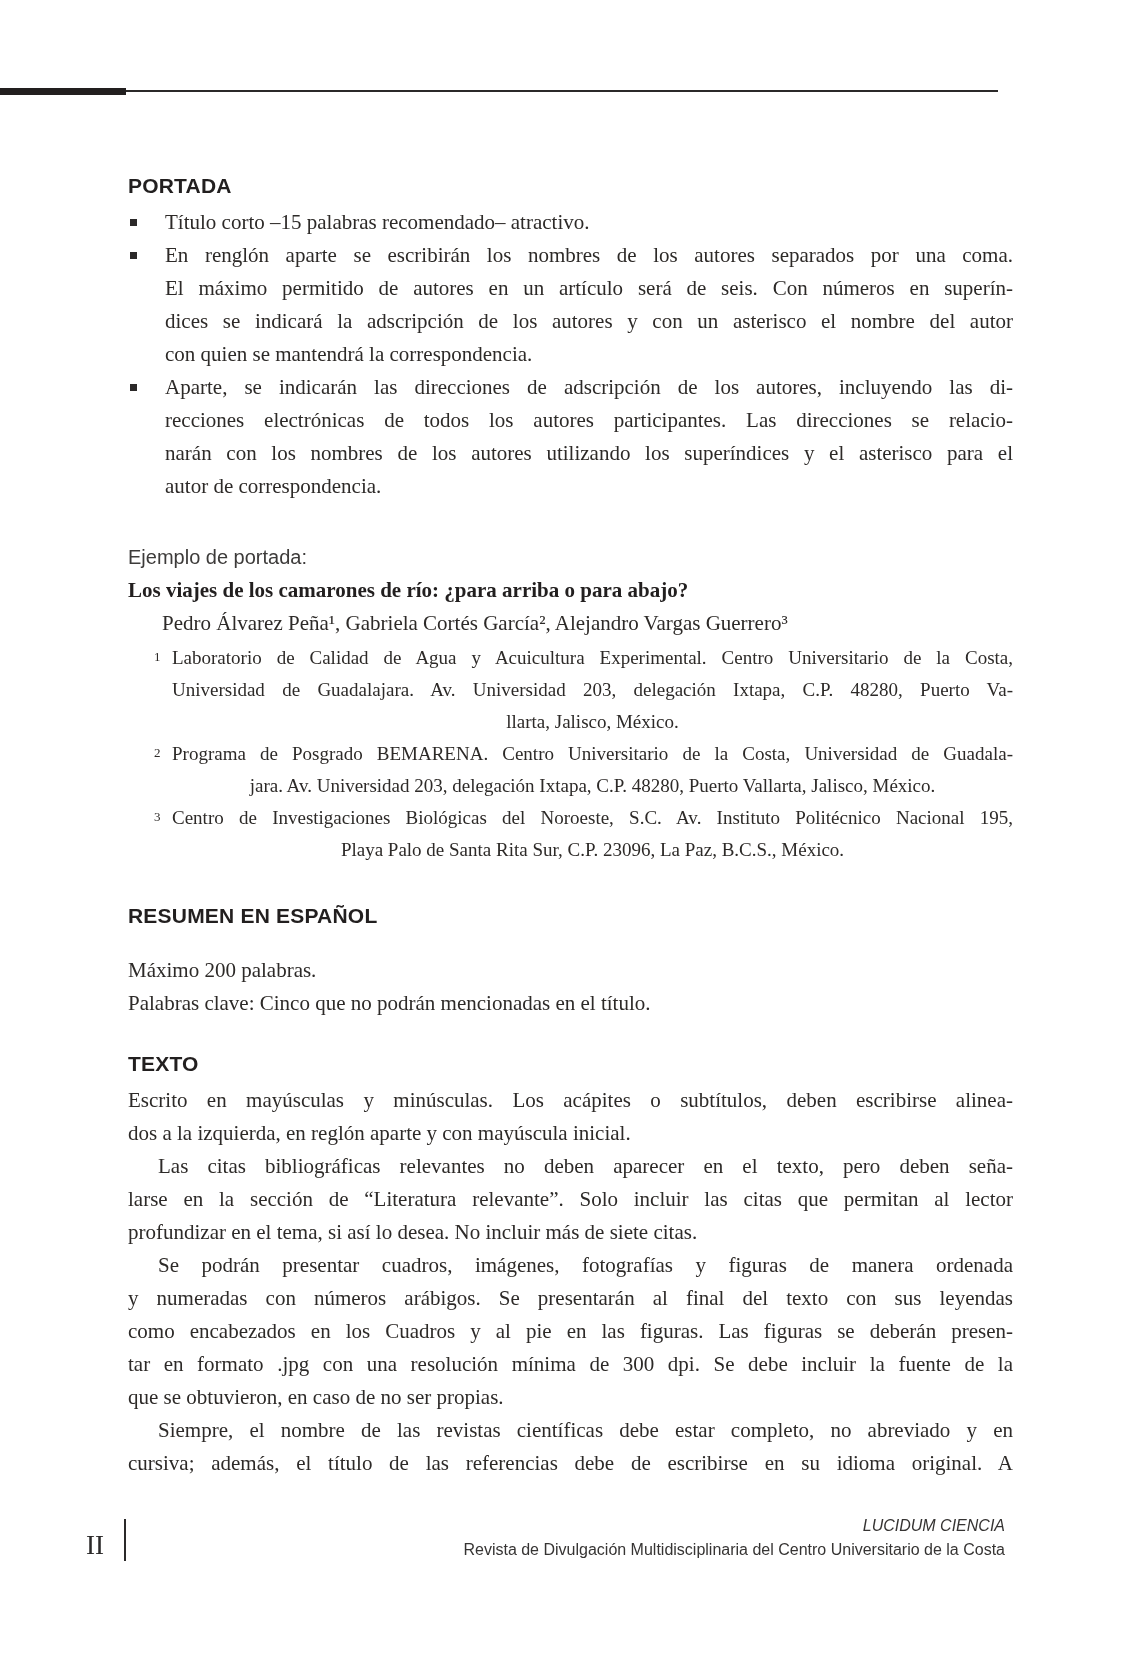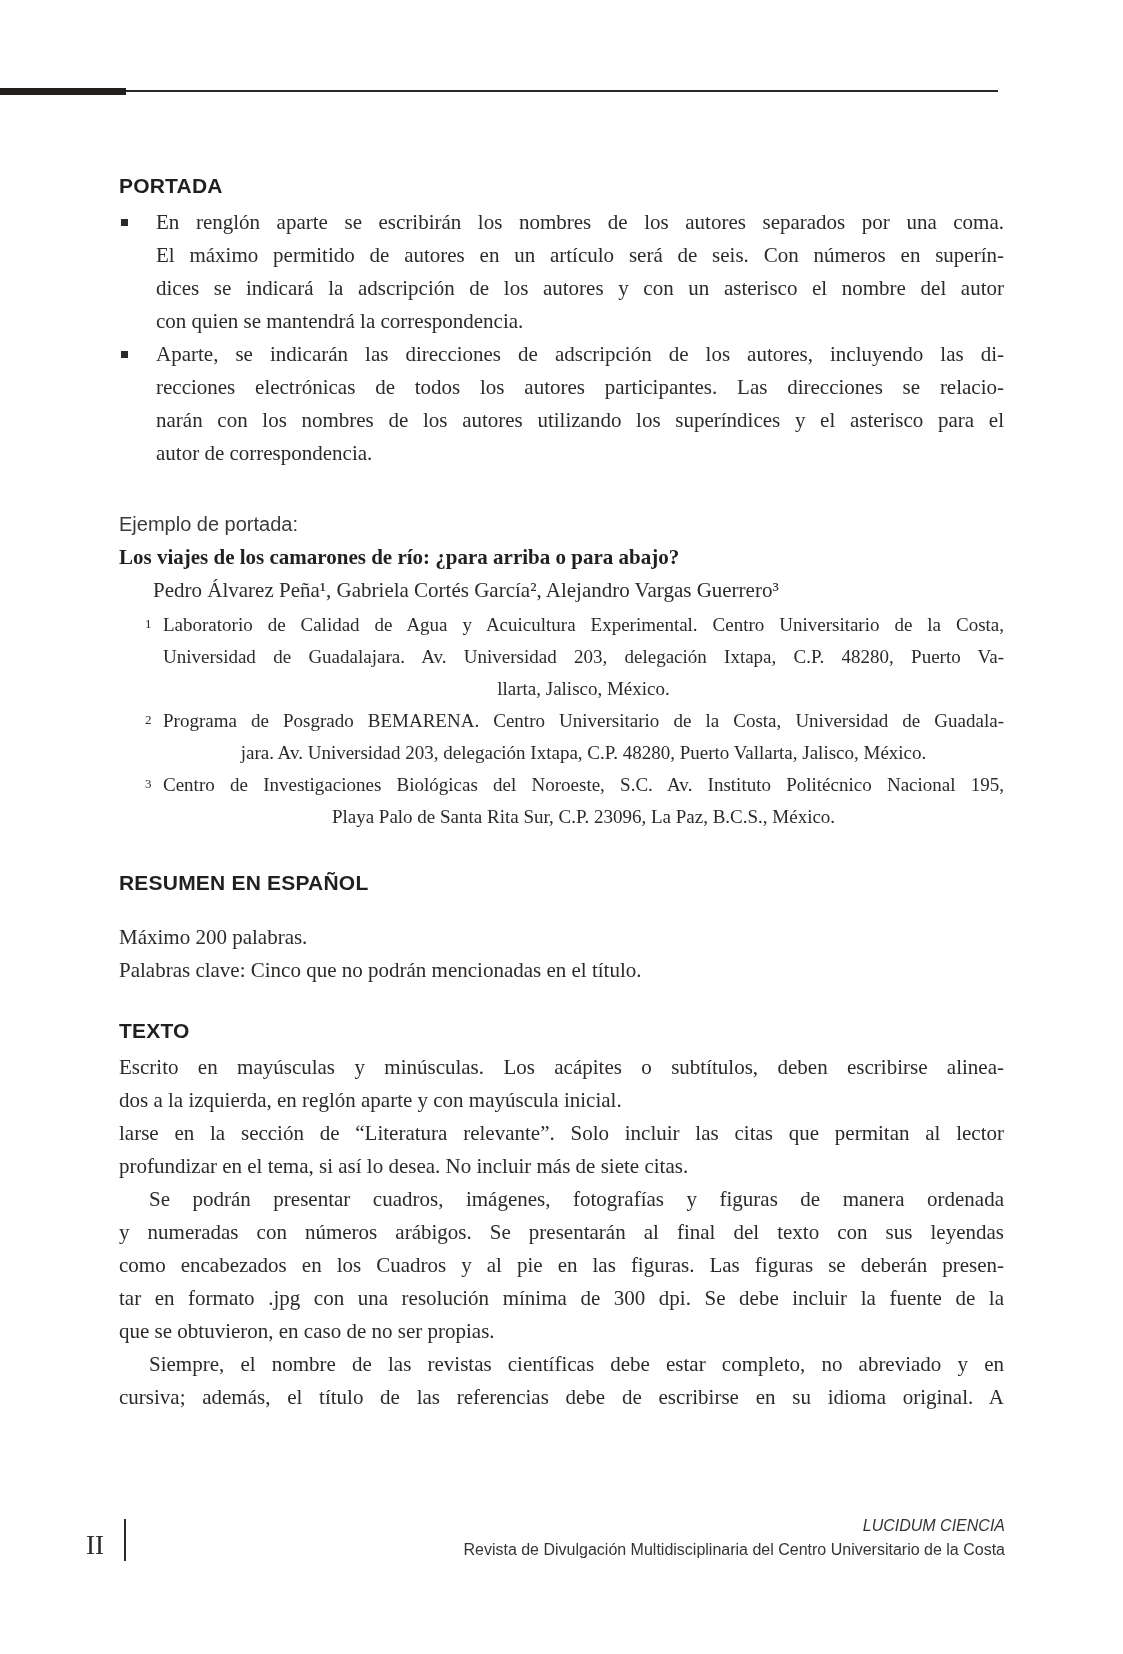--- a/index.html
+++ b/index.html
@@ -10,21 +10,21 @@
     margin:0 auto;
     overflow:hidden;
     font-family:"Liberation Serif", serif;
     color:#2d2a28;
   }
   
   .rule-thick{position:absolute;left:0;top:88px;width:126px;height:7px;background:#221f1f;}
   .rule-thin{position:absolute;left:126px;top:90px;width:872px;height:2px;background:#2b2929;}
 
   
-  .content{position:absolute;left:119px;top:174px;width:885px;}
+  .content{position:absolute;left:128px;top:174px;width:885px;}
 
   .h-sans{
     font-family:"Liberation Sans", sans-serif;
     font-weight:bold;
     font-size:21px;
     letter-spacing:.2px;
     color:#221f1f;
     line-height:24px;
   }
   .lines .tline{
@@ -97,20 +97,26 @@
   <div class="rule-thin"></div>
 
   <div class="content">
 
     <div class="h-sans">PORTADA</div>
 
     <div class="bullets">
       <div class="bullet-item">
         <span class="bullet-marker"></span>
         <div class="bullet-lines lines">
+            <div class="tline">Título corto –15 palabras recomendado– atractivo.</div>
+          </div>
+      </div>
+      <div class="bullet-item">
+        <span class="bullet-marker"></span>
+        <div class="bullet-lines lines">
             <div class="tline just">En renglón aparte se escribirán los nombres de los autores separados por una coma.</div>
             <div class="tline just">El máximo permitido de autores en un artículo será de seis. Con números en superín-</div>
             <div class="tline just">dices se indicará la adscripción de los autores y con un asterisco el nombre del autor</div>
             <div class="tline">con quien se mantendrá la correspondencia.</div>
           </div>
       </div>
       <div class="bullet-item">
         <span class="bullet-marker"></span>
         <div class="bullet-lines lines">
             <div class="tline just">Aparte, se indicarán las direcciones de adscripción de los autores, incluyendo las di-</div>
@@ -160,20 +166,21 @@
       </div>
 
     <div class="h-sans h-texto">TEXTO</div>
 
     <div class="paras">
       <div class="lines">
           <div class="tline just">Escrito en mayúsculas y minúsculas. Los acápites o subtítulos, deben escribirse alinea-</div>
           <div class="tline">dos a la izquierda, en reglón aparte y con mayúscula inicial.</div>
         </div>
       <div class="lines">
+          <div class="tline just ind">Las citas bibliográficas relevantes no deben aparecer en el texto, pero deben seña-</div>
           <div class="tline just">larse en la sección de “Literatura relevante”. Solo incluir las citas que permitan al lector</div>
           <div class="tline">profundizar en el tema, si así lo desea. No incluir más de siete citas.</div>
         </div>
       <div class="lines">
           <div class="tline just ind">Se podrán presentar cuadros, imágenes, fotografías y figuras de manera ordenada</div>
           <div class="tline just">y numeradas con números arábigos. Se presentarán al final del texto con sus leyendas</div>
           <div class="tline just">como encabezados en los Cuadros y al pie en las figuras. Las figuras se deberán presen-</div>
           <div class="tline just">tar en formato .jpg con una resolución mínima de 300 dpi. Se debe incluir la fuente de la</div>
           <div class="tline">que se obtuvieron, en caso de no ser propias.</div>
         </div>

